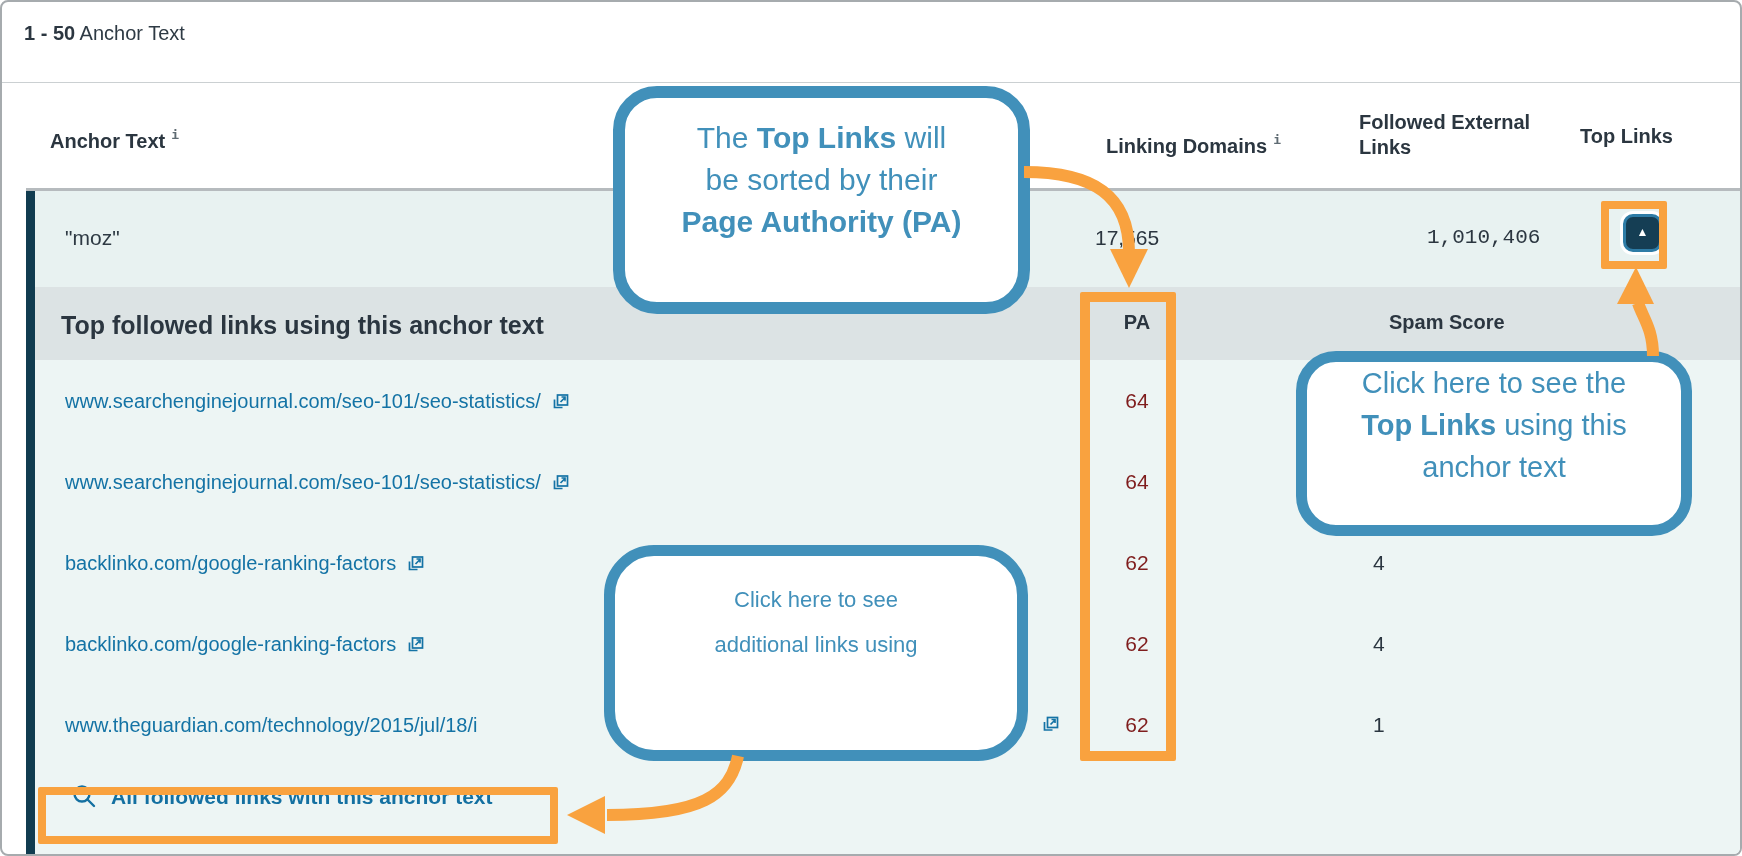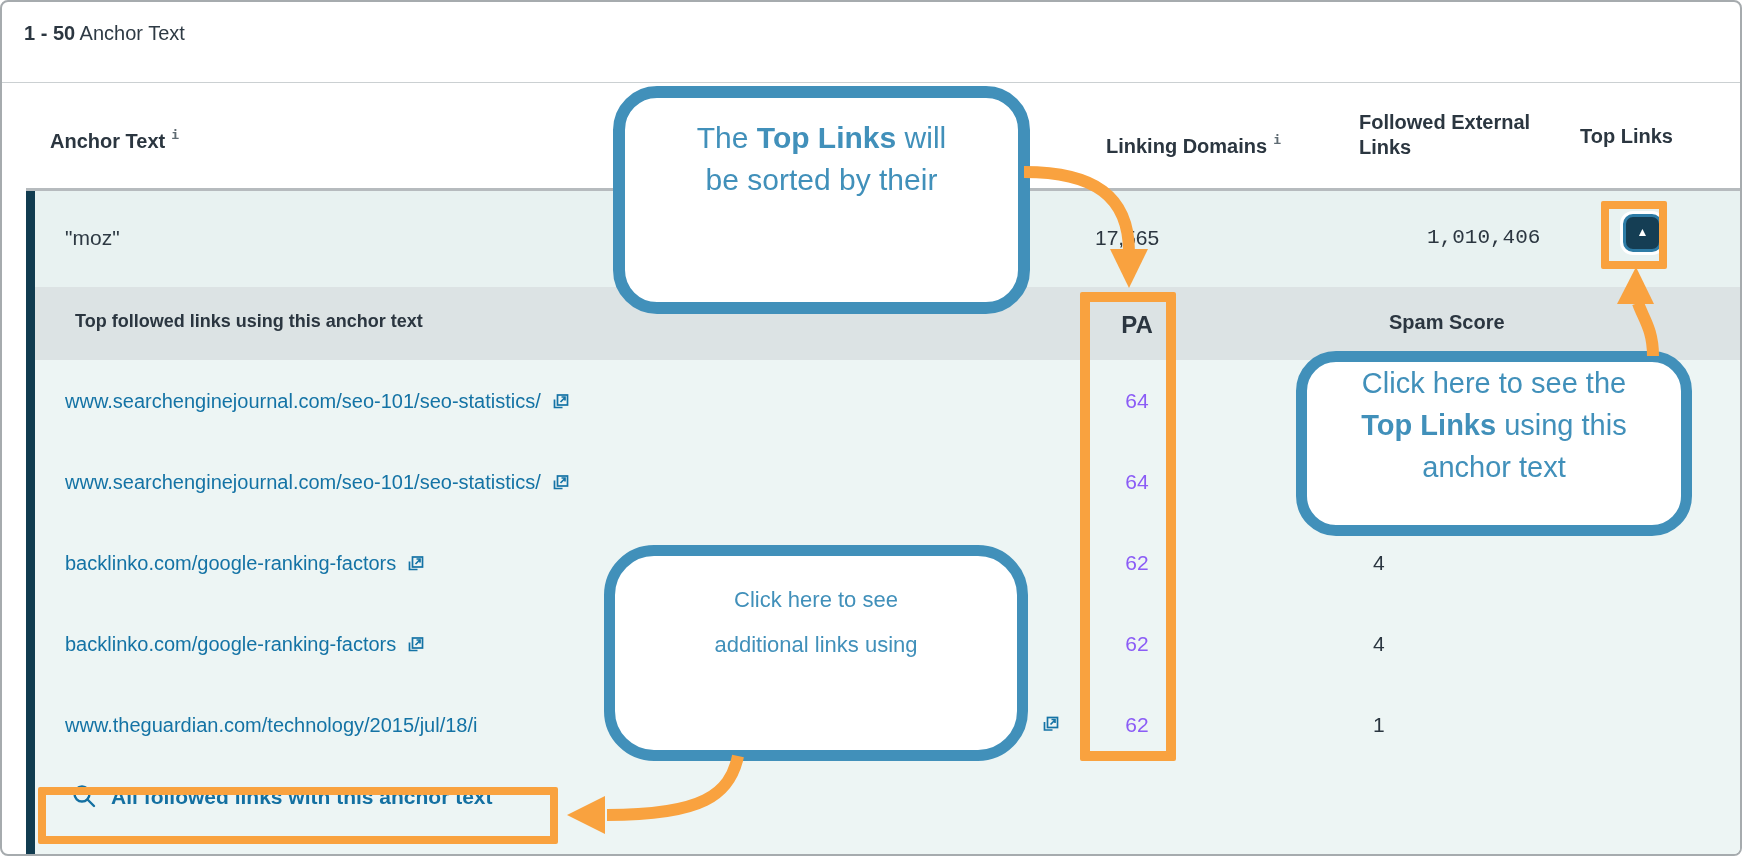--- a/index.html
+++ b/index.html
@@ -18,30 +18,30 @@
         font-family:"DejaVu Sans Mono",monospace;}
   .tabletop{position:absolute;left:24px;width:1714px;top:186px;height:3px;background:#B6BBBE;}
 
   
   #block{position:absolute;left:24px;top:189px;width:1716px;height:665px;}
   #block .accent{position:absolute;left:0;top:0;bottom:0;width:9px;background:#113C50;}
   .mozrow{position:absolute;left:9px;right:0;top:0;height:96px;background:#E8F2F1;}
   .mozrow .atext{position:absolute;left:30px;top:35px;font-size:21px;color:#2E3A44;}
   .mozrow .num{position:absolute;top:35px;font-size:21px;color:#2B3640;}
   .band{position:absolute;left:9px;right:0;top:96px;height:73px;background:#DCE3E4;}
-  .band .t{position:absolute;left:40px;top:24px;font-size:18px;font-weight:bold;color:#2B3640;}
+  .band .t{position:absolute;left:26px;top:24px;font-size:25px;font-weight:bold;color:#2B3640;}
   .band .pa{position:absolute;left:1052px;width:100px;top:24px;text-align:center;
-            font-size:24px;font-weight:bold;color:#2B3640;}
+            font-size:20px;font-weight:bold;color:#2B3640;}
   .band .spam{position:absolute;left:1354px;top:24px;font-size:20px;font-weight:bold;color:#2B3640;}
 
   .subrow{position:absolute;left:9px;right:0;height:81px;background:#EDF5F4;}
   .subrow a{position:absolute;left:30px;top:50%;transform:translateY(-50%);
             font-size:20px;color:#1473A5;text-decoration:none;white-space:nowrap;}
   .subrow .pa{position:absolute;left:1052px;width:100px;top:50%;transform:translateY(-50%);
-              text-align:center;font-size:21px;color:#8b5cf6;}
+              text-align:center;font-size:21px;color:#7f1d1d;}
   .subrow .spam{position:absolute;left:1338px;top:50%;transform:translateY(-50%);
                 font-size:21px;color:#2B3640;}
   .ext{vertical-align:-4px;margin-left:9px;}
   .ext5{position:absolute;left:1005px;top:30px;}
   .footrow{position:absolute;left:9px;right:0;top:574px;height:91px;background:#EDF5F4;}
   .footlink{position:absolute;left:36px;top:18px;font-size:21px;font-weight:bold;
             color:#1470A1;text-decoration:none;white-space:nowrap;}
   .footlink svg{vertical-align:-6px;margin-right:13px;}
 
   
@@ -164,20 +164,21 @@
     </div>
   </div>
 
   <div class="hibox" id="hi-pa"></div>
   <div class="hibox" id="hi-toggle"></div>
   <div class="hibox" id="hi-foot"></div>
 
   <div class="co" id="co-top">
     <span>The </span><b>Top Links</b><span> will</span><br>
     <span>be sorted by their</span><br>
+    <b>Page Authority (PA)</b>
   </div>
   <div class="co" id="co-right">
     <span>Click here to see the</span><br>
     <b>Top Links</b><span> using this</span><br>
     <span>anchor text</span>
   </div>
   <div class="co" id="co-mid">
     <span>Click here to see</span><br>
     <span>additional links using</span><br>
   </div>

